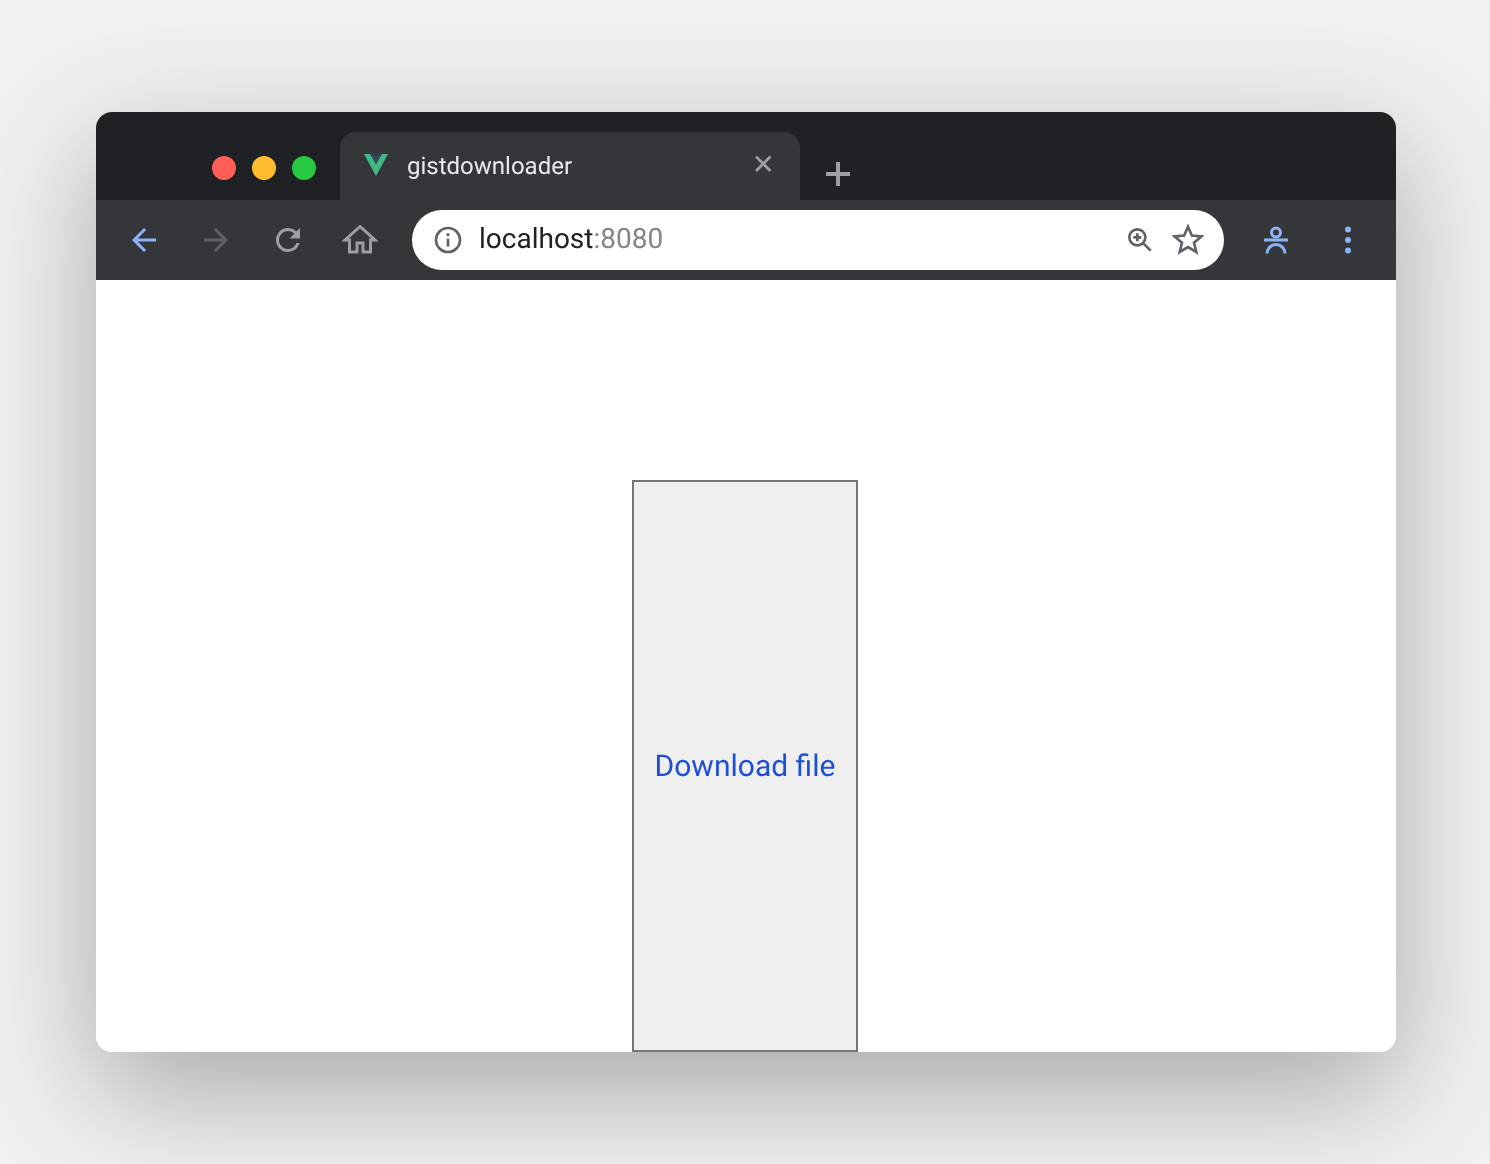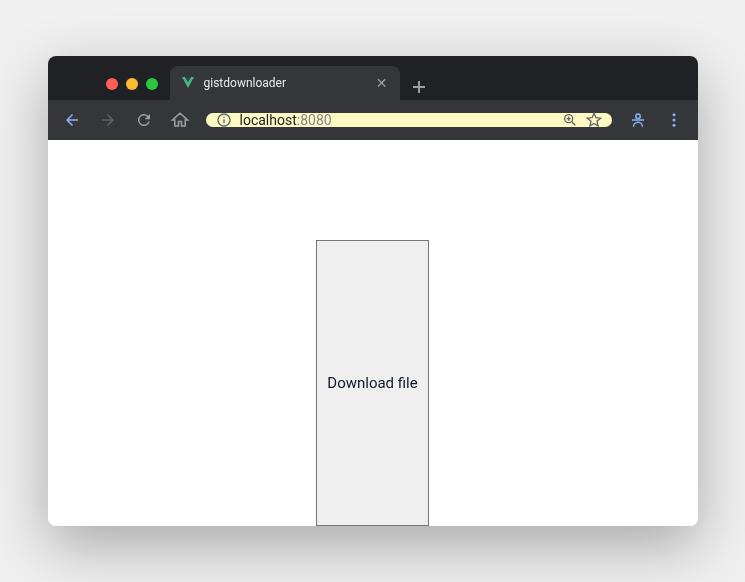--- a/index.html
+++ b/index.html
@@ -102,23 +102,23 @@
       display: flex;
       align-items: center;
       justify-content: center;
       color: #9aa0a6;
       border-radius: 50%;
       cursor: pointer;
     }
     .nav-btn.active { color: #8ab4f8; }
     .address-bar {
       flex: 1;
-      background: #fef9c3;
+      background: #ffffff;
       border-radius: 16px;
-      height: 14px;
+      height: 30px;
       display: flex;
       align-items: center;
       padding: 0 10px;
       gap: 8px;
       margin: 0 6px;
     }
     .info-icon {
       color: #5f6368;
       display: flex;
       align-items: center;
@@ -148,21 +148,21 @@
       justify-content: center;
       padding-top: 100px;
     }
     .download-btn {
       background: #efefef;
       border: 1px solid #767676;
       padding: 4px 10px;
       font-size: 15px;
       font-family: inherit;
       cursor: pointer;
-      color: #0f172a;
+      color: #1d4ed8;
     }
   </style>
 </head>
 <body>
 
 <div class="browser-window">
   <div class="browser-chrome">
     <div class="tab-bar">
       <div class="traffic-lights">
         <div class="traffic-light tl-close"></div>

